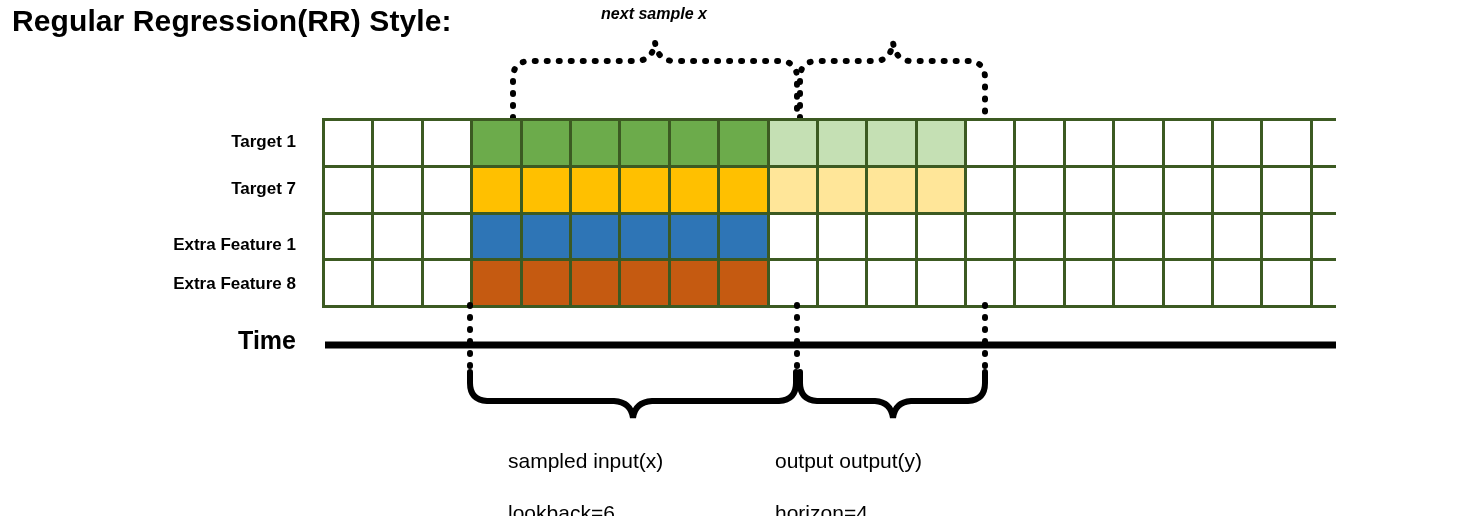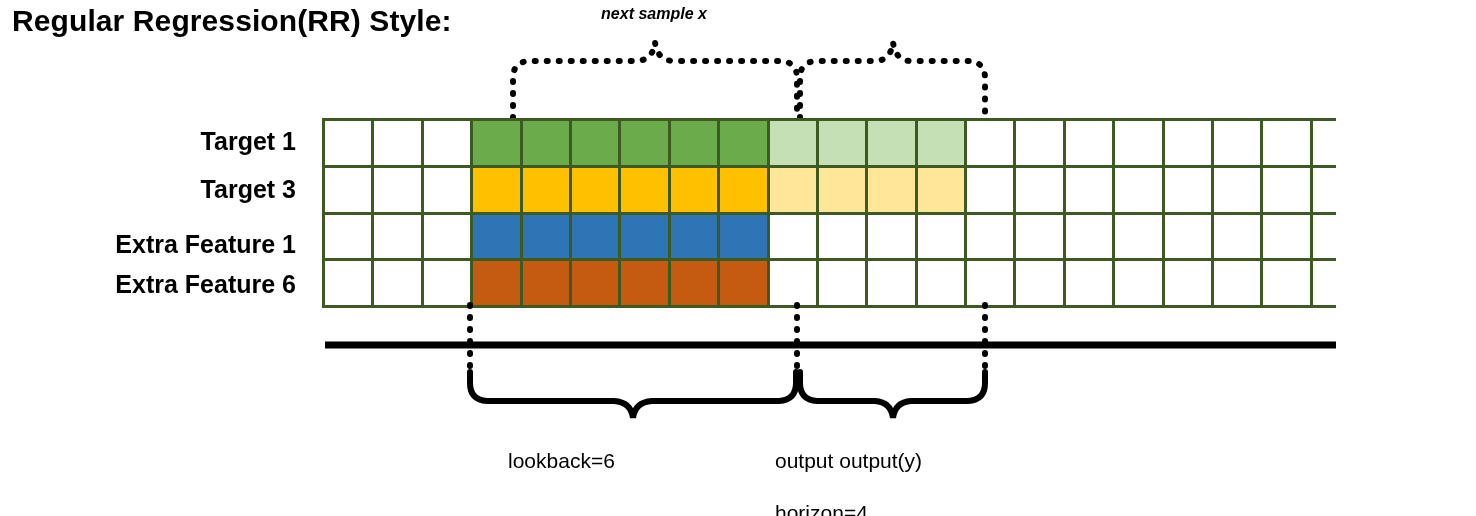--- a/index.html
+++ b/index.html
@@ -60,21 +60,21 @@
   .row-label-slot {
     position: absolute;
     left: 0;
     width: 308px;
     height: 47.5px;
     display: flex;
     align-items: center;
     justify-content: flex-end;
     padding-right: 12px;
     box-sizing: border-box;
-    font-size: 25px;
+    font-size: 17px;
     font-weight: 700;
     white-space: nowrap;
   }
 
   
   #time-label {
     position: absolute;
     left: 0px;
     top: 326px;
     width: 308px;
@@ -129,23 +129,23 @@
 
     <path fill="none" stroke="#000" stroke-width="6" stroke-linecap="round" stroke-dasharray="1 11" d="M 513,118 L 513,78 Q 513,62 529,61 L 637,61 Q 653,60 655,42
              Q 657,60 673,61 L 781,61 Q 797,62 797,78 L 797,118"></path>
 
     <path fill="none" stroke="#000" stroke-width="6" stroke-linecap="round" stroke-dasharray="1 11" d="M 800,118 L 800,78 Q 800,62 816,61 L 876,61 Q 891,60 893,42
              Q 895,60 910,61 L 969,61 Q 985,62 985,78 L 985,118"></path>
   </svg>
 
   <div id="row-labels">
     <div class="row-label-slot" style="top:0px;">Target 1</div>
-    <div class="row-label-slot" style="top:47.5px;">Target 3</div>
+    <div class="row-label-slot" style="top:47.5px;">Target 7</div>
     <div class="row-label-slot" style="top:103px;">Extra Feature 1</div>
-    <div class="row-label-slot" style="top:142.5px;">Extra Feature 6</div>
+    <div class="row-label-slot" style="top:142.5px;">Extra Feature 8</div>
   </div>
 
   <div id="grid" style="grid-template-columns: repeat(23, 1fr); grid-template-rows: repeat(4, 1fr); background: rgb(60, 90, 34);">
       <div class="cell" style="background: rgb(255, 255, 255);"></div>
       <div class="cell" style="background: rgb(255, 255, 255);"></div>
       <div class="cell" style="background: rgb(255, 255, 255);"></div>
       <div class="cell" style="background: rgb(108, 171, 75);"></div>
       <div class="cell" style="background: rgb(108, 171, 75);"></div>
       <div class="cell" style="background: rgb(108, 171, 75);"></div>
       <div class="cell" style="background: rgb(108, 171, 75);"></div>
@@ -229,40 +229,42 @@
       <div class="cell" style="background: rgb(255, 255, 255);"></div>
       <div class="cell" style="background: rgb(255, 255, 255);"></div>
       <div class="cell" style="background: rgb(255, 255, 255);"></div>
       <div class="cell" style="background: rgb(255, 255, 255);"></div>
       <div class="cell" style="background: rgb(255, 255, 255);"></div>
       <div class="cell" style="background: rgb(255, 255, 255);"></div>
       <div class="cell" style="background: rgb(255, 255, 255);"></div>
       <div class="cell" style="background: rgb(255, 255, 255);"></div>
     </div>
 
+  <div id="time-label">Time</div>
 
   <svg class="svg-layer">
     <line x1="325" y1="345" x2="1452" y2="345" stroke="#000" stroke-width="7"></line>
     <polygon points="1447,331 1471,345 1447,359" fill="#000"></polygon>
   </svg>
 
   <svg class="svg-layer">
 
     <line x1="470" y1="305" x2="470" y2="372" stroke="#000" stroke-width="6" stroke-linecap="round" stroke-dasharray="1 11"></line>
     <line x1="797" y1="305" x2="797" y2="372" stroke="#000" stroke-width="6" stroke-linecap="round" stroke-dasharray="1 11"></line>
     <line x1="985" y1="305" x2="985" y2="372" stroke="#000" stroke-width="6" stroke-linecap="round" stroke-dasharray="1 11"></line>
 
     <path fill="none" stroke="#000" stroke-width="6" stroke-linecap="round" d="M 470,372 L 470,383 Q 470,400 487,401 L 614,401 Q 631,402 633,418
              Q 635,402 652,401 L 779,401 Q 796,400 796,383 L 796,372"></path>
 
     <path fill="none" stroke="#000" stroke-width="6" stroke-linecap="round" d="M 800,372 L 800,383 Q 800,400 817,401 L 875,401 Q 891,402 893,418
              Q 895,402 911,401 L 968,401 Q 985,400 985,383 L 985,372"></path>
   </svg>
 
   <div id="caption-input" class="caption">
+    <div>sampled input(x)</div>
     <div>lookback=6</div>
     
   </div>
 
   <div id="caption-output" class="caption">
     <div>output output(y)</div>
     <div>horizon=4</div>
     
   </div>
 

